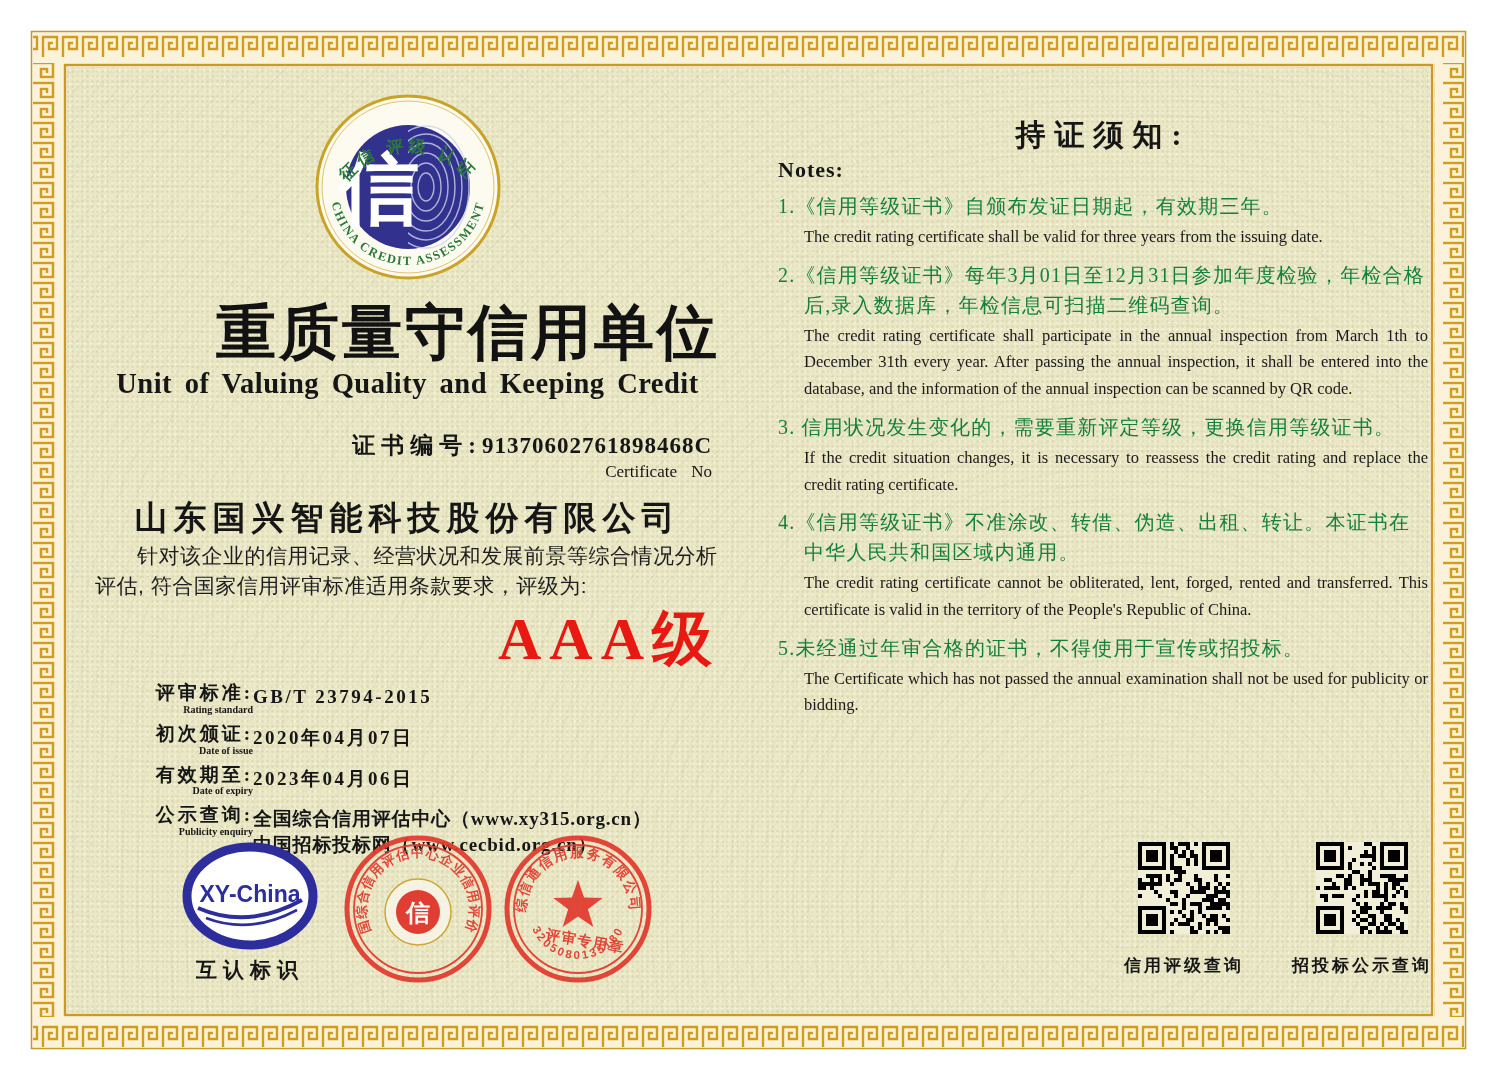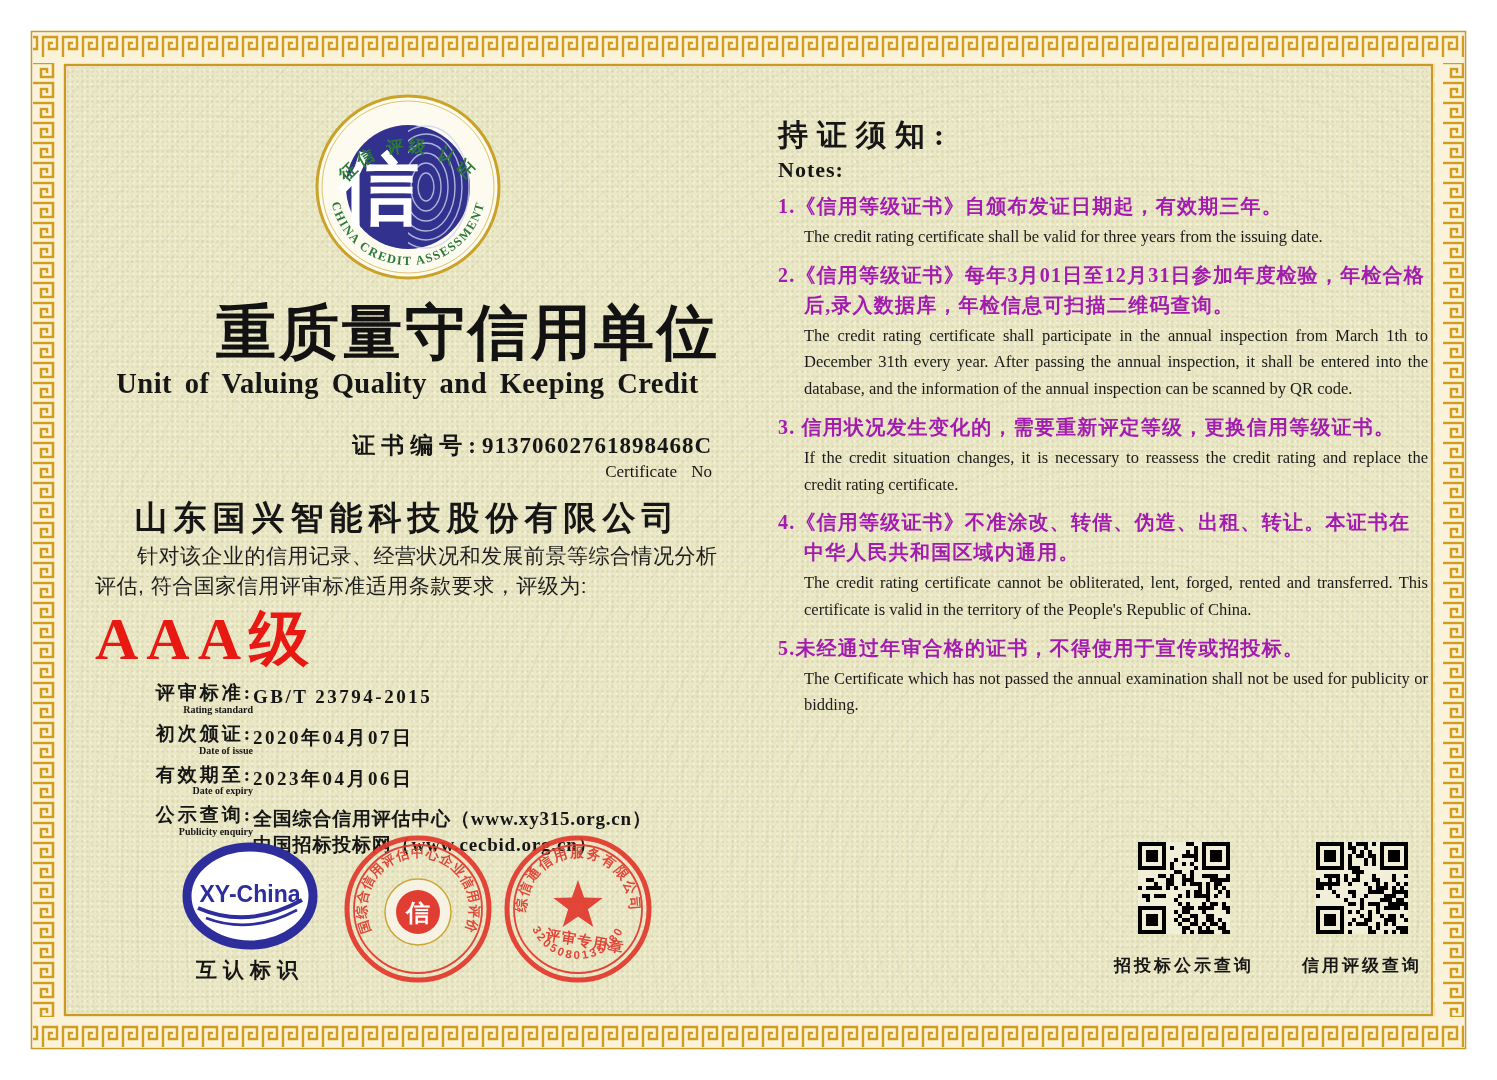--- a/index.html
+++ b/index.html
@@ -21,34 +21,34 @@
   .title-cn{margin:14px 0 0;text-align:right;font-size:60px;font-weight:bold;letter-spacing:3px;line-height:1.1;color:#121212;}
   .title-en{text-align:center;font-size:28.5px;font-weight:bold;letter-spacing:.5px;margin-top:2px;word-spacing:5px;}
   .certno{width:fit-content;margin:30px 8px 0 auto;text-align:right;}
   .certno .l1{font-size:23px;font-weight:bold;}
   .certno .l1 .lab{letter-spacing:6px;}
   .certno .l1 .val{letter-spacing:1px;}
   .certno .l2{font-size:17px;font-weight:normal;word-spacing:10px;margin-top:1px;}
   .company{text-align:center;font-size:33px;font-weight:bold;letter-spacing:6px;margin-top:14px;}
   .assessment{font-family:"Liberation Sans","DejaVu Sans",sans-serif;font-weight:500;
      font-size:21px;line-height:1.45;text-align:left;text-indent:2em;margin-top:0;color:#1d1d1d;letter-spacing:.5px;}
-  .rating{text-align:left;font-size:60px;font-weight:bold;color:#e81812;letter-spacing:8px;margin-top:4px;line-height:1.1;}
+  .rating{text-align:right;font-size:60px;font-weight:bold;color:#e81812;letter-spacing:8px;margin-top:4px;line-height:1.1;}
   .fields{margin-top:10px;}
   .frow{display:flex;margin-bottom:8px;}
   .flabel{width:158px;flex:none;text-align:right;}
   .flabel .cn{font-size:19px;font-weight:bold;letter-spacing:3px;line-height:1.15;}
   .flabel .en{font-size:10px;font-weight:bold;line-height:1.1;}
   .fvalue{font-size:19px;font-weight:bold;letter-spacing:2.5px;padding-top:2px;line-height:1.35;}
   .fvalue.tight{letter-spacing:.8px;}
   
   .right-col{position:absolute;left:778px;top:118px;width:650px;}
-  .nh-cn{font-size:30px;font-weight:bold;letter-spacing:9px;line-height:1.1;}
+  .nh-cn{font-size:30px;font-weight:bold;letter-spacing:9px;line-height:1.1;text-align:center;}
   .nh-en{font-size:22px;font-weight:bold;margin:6px 0 8px;letter-spacing:1px;}
   .note{margin-bottom:9px;}
-  .note-cn{font-size:20px;font-weight:bold;line-height:1.5;letter-spacing:1.2px;padding-left:26px;text-indent:-26px;color:#a21caf;}
+  .note-cn{font-size:20px;font-weight:normal;line-height:1.5;letter-spacing:1.2px;padding-left:26px;text-indent:-26px;color:#15803d;}
   .note-en{font-size:16.5px;line-height:1.62;padding-left:26px;text-align:justify;margin-top:3px;color:#1a1a1a;}
   
   .footer{position:absolute;left:95px;top:832px;width:630px;height:180px;}
   .xy-logo{position:absolute;left:85px;top:8px;}
   .xy-caption{position:absolute;left:75px;top:124px;width:160px;text-align:center;
       font-size:21px;font-weight:bold;letter-spacing:6px;}
   .stamp1{position:absolute;left:248px;top:0;opacity:.93;}
   .stamp2{position:absolute;left:408px;top:0;opacity:.93;}
   .overlay-text{position:absolute;left:250px;top:52px;width:330px;text-align:center;color:#0c0c0c;font-weight:bold;}
   .overlay-text .o1{font-size:27px;letter-spacing:1px;line-height:1.2;}
@@ -228,173 +228,20 @@
       <polygon fill="#e23a2e" points="75,48 81.1,65.6 99.7,66 84.9,77.2 90.3,95 75,84.4 59.7,95 65.1,77.2 50.3,66 68.9,65.6"></polygon>
       <text x="82" y="114" text-anchor="middle" font-size="14.5" font-weight="bold" fill="#e23a2e" letter-spacing="1.5" transform="rotate(10 82 111)" font-family="Liberation Serif, DejaVu Serif, serif">评审专用章</text>
       <text font-size="11.5" font-weight="bold" fill="#e23a2e" letter-spacing="2.5" font-family="Liberation Sans, DejaVu Sans, sans-serif">
         <textPath href="#s2bot" startOffset="50%" text-anchor="middle">3205080135180</textPath>
       </text>
     </svg>
 
   </div>
 
   <div class="qr-area">
-    <div class="qr-box">
-      <span class="qr-canvas"><svg width="92" height="92" viewBox="0 0 23 23" shape-rendering="crispEdges">
-            <rect width="23" height="23" fill="#f2efd8"></rect>
-            <rect x="0" y="0" width="7" height="7" fill="#000"></rect>
-            <rect x="1" y="1" width="5" height="5" fill="#f2efd8"></rect>
-            <rect x="2" y="2" width="3" height="3" fill="#000"></rect>
-            <rect x="16" y="0" width="7" height="7" fill="#000"></rect>
-            <rect x="17" y="1" width="5" height="5" fill="#f2efd8"></rect>
-            <rect x="18" y="2" width="3" height="3" fill="#000"></rect>
-            <rect x="0" y="16" width="7" height="7" fill="#000"></rect>
-            <rect x="1" y="17" width="5" height="5" fill="#f2efd8"></rect>
-            <rect x="2" y="18" width="3" height="3" fill="#000"></rect>
-            <rect x="12" y="0" width="1" height="1" fill="#000"></rect>
-            <rect x="13" y="0" width="1" height="1" fill="#000"></rect>
-            <rect x="8" y="1" width="1" height="1" fill="#000"></rect>
-            <rect x="14" y="1" width="1" height="1" fill="#000"></rect>
-            <rect x="12" y="2" width="1" height="1" fill="#000"></rect>
-            <rect x="14" y="2" width="1" height="1" fill="#000"></rect>
-            <rect x="11" y="3" width="1" height="1" fill="#000"></rect>
-            <rect x="12" y="3" width="1" height="1" fill="#000"></rect>
-            <rect x="13" y="3" width="1" height="1" fill="#000"></rect>
-            <rect x="14" y="3" width="1" height="1" fill="#000"></rect>
-            <rect x="9" y="4" width="1" height="1" fill="#000"></rect>
-            <rect x="14" y="4" width="1" height="1" fill="#000"></rect>
-            <rect x="8" y="5" width="1" height="1" fill="#000"></rect>
-            <rect x="11" y="5" width="1" height="1" fill="#000"></rect>
-            <rect x="13" y="5" width="1" height="1" fill="#000"></rect>
-            <rect x="8" y="6" width="1" height="1" fill="#000"></rect>
-            <rect x="14" y="6" width="1" height="1" fill="#000"></rect>
-            <rect x="9" y="7" width="1" height="1" fill="#000"></rect>
-            <rect x="10" y="7" width="1" height="1" fill="#000"></rect>
-            <rect x="13" y="7" width="1" height="1" fill="#000"></rect>
-            <rect x="5" y="8" width="1" height="1" fill="#000"></rect>
-            <rect x="6" y="8" width="1" height="1" fill="#000"></rect>
-            <rect x="8" y="8" width="1" height="1" fill="#000"></rect>
-            <rect x="11" y="8" width="1" height="1" fill="#000"></rect>
-            <rect x="13" y="8" width="1" height="1" fill="#000"></rect>
-            <rect x="16" y="8" width="1" height="1" fill="#000"></rect>
-            <rect x="17" y="8" width="1" height="1" fill="#000"></rect>
-            <rect x="18" y="8" width="1" height="1" fill="#000"></rect>
-            <rect x="19" y="8" width="1" height="1" fill="#000"></rect>
-            <rect x="22" y="8" width="1" height="1" fill="#000"></rect>
-            <rect x="2" y="9" width="1" height="1" fill="#000"></rect>
-            <rect x="3" y="9" width="1" height="1" fill="#000"></rect>
-            <rect x="7" y="9" width="1" height="1" fill="#000"></rect>
-            <rect x="8" y="9" width="1" height="1" fill="#000"></rect>
-            <rect x="11" y="9" width="1" height="1" fill="#000"></rect>
-            <rect x="12" y="9" width="1" height="1" fill="#000"></rect>
-            <rect x="13" y="9" width="1" height="1" fill="#000"></rect>
-            <rect x="18" y="9" width="1" height="1" fill="#000"></rect>
-            <rect x="19" y="9" width="1" height="1" fill="#000"></rect>
-            <rect x="20" y="9" width="1" height="1" fill="#000"></rect>
-            <rect x="21" y="9" width="1" height="1" fill="#000"></rect>
-            <rect x="22" y="9" width="1" height="1" fill="#000"></rect>
-            <rect x="4" y="10" width="1" height="1" fill="#000"></rect>
-            <rect x="7" y="10" width="1" height="1" fill="#000"></rect>
-            <rect x="8" y="10" width="1" height="1" fill="#000"></rect>
-            <rect x="11" y="10" width="1" height="1" fill="#000"></rect>
-            <rect x="13" y="10" width="1" height="1" fill="#000"></rect>
-            <rect x="14" y="10" width="1" height="1" fill="#000"></rect>
-            <rect x="15" y="10" width="1" height="1" fill="#000"></rect>
-            <rect x="17" y="10" width="1" height="1" fill="#000"></rect>
-            <rect x="19" y="10" width="1" height="1" fill="#000"></rect>
-            <rect x="20" y="10" width="1" height="1" fill="#000"></rect>
-            <rect x="0" y="11" width="1" height="1" fill="#000"></rect>
-            <rect x="2" y="11" width="1" height="1" fill="#000"></rect>
-            <rect x="3" y="11" width="1" height="1" fill="#000"></rect>
-            <rect x="4" y="11" width="1" height="1" fill="#000"></rect>
-            <rect x="5" y="11" width="1" height="1" fill="#000"></rect>
-            <rect x="7" y="11" width="1" height="1" fill="#000"></rect>
-            <rect x="9" y="11" width="1" height="1" fill="#000"></rect>
-            <rect x="15" y="11" width="1" height="1" fill="#000"></rect>
-            <rect x="17" y="11" width="1" height="1" fill="#000"></rect>
-            <rect x="19" y="11" width="1" height="1" fill="#000"></rect>
-            <rect x="21" y="11" width="1" height="1" fill="#000"></rect>
-            <rect x="12" y="12" width="1" height="1" fill="#000"></rect>
-            <rect x="14" y="12" width="1" height="1" fill="#000"></rect>
-            <rect x="15" y="12" width="1" height="1" fill="#000"></rect>
-            <rect x="17" y="12" width="1" height="1" fill="#000"></rect>
-            <rect x="20" y="12" width="1" height="1" fill="#000"></rect>
-            <rect x="22" y="12" width="1" height="1" fill="#000"></rect>
-            <rect x="1" y="13" width="1" height="1" fill="#000"></rect>
-            <rect x="2" y="13" width="1" height="1" fill="#000"></rect>
-            <rect x="4" y="13" width="1" height="1" fill="#000"></rect>
-            <rect x="5" y="13" width="1" height="1" fill="#000"></rect>
-            <rect x="6" y="13" width="1" height="1" fill="#000"></rect>
-            <rect x="10" y="13" width="1" height="1" fill="#000"></rect>
-            <rect x="12" y="13" width="1" height="1" fill="#000"></rect>
-            <rect x="14" y="13" width="1" height="1" fill="#000"></rect>
-            <rect x="15" y="13" width="1" height="1" fill="#000"></rect>
-            <rect x="16" y="13" width="1" height="1" fill="#000"></rect>
-            <rect x="17" y="13" width="1" height="1" fill="#000"></rect>
-            <rect x="19" y="13" width="1" height="1" fill="#000"></rect>
-            <rect x="22" y="13" width="1" height="1" fill="#000"></rect>
-            <rect x="2" y="14" width="1" height="1" fill="#000"></rect>
-            <rect x="9" y="14" width="1" height="1" fill="#000"></rect>
-            <rect x="17" y="14" width="1" height="1" fill="#000"></rect>
-            <rect x="10" y="15" width="1" height="1" fill="#000"></rect>
-            <rect x="12" y="15" width="1" height="1" fill="#000"></rect>
-            <rect x="16" y="15" width="1" height="1" fill="#000"></rect>
-            <rect x="18" y="15" width="1" height="1" fill="#000"></rect>
-            <rect x="19" y="15" width="1" height="1" fill="#000"></rect>
-            <rect x="21" y="15" width="1" height="1" fill="#000"></rect>
-            <rect x="11" y="16" width="1" height="1" fill="#000"></rect>
-            <rect x="12" y="16" width="1" height="1" fill="#000"></rect>
-            <rect x="13" y="16" width="1" height="1" fill="#000"></rect>
-            <rect x="15" y="16" width="1" height="1" fill="#000"></rect>
-            <rect x="16" y="16" width="1" height="1" fill="#000"></rect>
-            <rect x="17" y="16" width="1" height="1" fill="#000"></rect>
-            <rect x="18" y="16" width="1" height="1" fill="#000"></rect>
-            <rect x="21" y="16" width="1" height="1" fill="#000"></rect>
-            <rect x="22" y="16" width="1" height="1" fill="#000"></rect>
-            <rect x="9" y="17" width="1" height="1" fill="#000"></rect>
-            <rect x="11" y="17" width="1" height="1" fill="#000"></rect>
-            <rect x="12" y="17" width="1" height="1" fill="#000"></rect>
-            <rect x="16" y="17" width="1" height="1" fill="#000"></rect>
-            <rect x="22" y="17" width="1" height="1" fill="#000"></rect>
-            <rect x="10" y="18" width="1" height="1" fill="#000"></rect>
-            <rect x="13" y="18" width="1" height="1" fill="#000"></rect>
-            <rect x="14" y="18" width="1" height="1" fill="#000"></rect>
-            <rect x="17" y="18" width="1" height="1" fill="#000"></rect>
-            <rect x="18" y="18" width="1" height="1" fill="#000"></rect>
-            <rect x="9" y="19" width="1" height="1" fill="#000"></rect>
-            <rect x="11" y="19" width="1" height="1" fill="#000"></rect>
-            <rect x="12" y="19" width="1" height="1" fill="#000"></rect>
-            <rect x="14" y="19" width="1" height="1" fill="#000"></rect>
-            <rect x="17" y="19" width="1" height="1" fill="#000"></rect>
-            <rect x="18" y="19" width="1" height="1" fill="#000"></rect>
-            <rect x="20" y="19" width="1" height="1" fill="#000"></rect>
-            <rect x="10" y="20" width="1" height="1" fill="#000"></rect>
-            <rect x="13" y="20" width="1" height="1" fill="#000"></rect>
-            <rect x="14" y="20" width="1" height="1" fill="#000"></rect>
-            <rect x="16" y="20" width="1" height="1" fill="#000"></rect>
-            <rect x="18" y="20" width="1" height="1" fill="#000"></rect>
-            <rect x="19" y="20" width="1" height="1" fill="#000"></rect>
-            <rect x="21" y="20" width="1" height="1" fill="#000"></rect>
-            <rect x="11" y="21" width="1" height="1" fill="#000"></rect>
-            <rect x="12" y="21" width="1" height="1" fill="#000"></rect>
-            <rect x="15" y="21" width="1" height="1" fill="#000"></rect>
-            <rect x="17" y="21" width="1" height="1" fill="#000"></rect>
-            <rect x="20" y="21" width="1" height="1" fill="#000"></rect>
-            <rect x="21" y="21" width="1" height="1" fill="#000"></rect>
-            <rect x="11" y="22" width="1" height="1" fill="#000"></rect>
-            <rect x="13" y="22" width="1" height="1" fill="#000"></rect>
-            <rect x="15" y="22" width="1" height="1" fill="#000"></rect>
-            <rect x="16" y="22" width="1" height="1" fill="#000"></rect>
-            <rect x="17" y="22" width="1" height="1" fill="#000"></rect>
-            <rect x="18" y="22" width="1" height="1" fill="#000"></rect>
-            <rect x="21" y="22" width="1" height="1" fill="#000"></rect>
-            <rect x="22" y="22" width="1" height="1" fill="#000"></rect>
-          </svg></span>
-      <div class="qr-label">招投标公示查询</div>
-    </div>
     <div class="qr-box">
       <span class="qr-canvas"><svg width="92" height="92" viewBox="0 0 23 23" shape-rendering="crispEdges">
             <rect width="23" height="23" fill="#f2efd8"></rect>
             <rect x="0" y="0" width="7" height="7" fill="#000"></rect>
             <rect x="1" y="1" width="5" height="5" fill="#f2efd8"></rect>
             <rect x="2" y="2" width="3" height="3" fill="#000"></rect>
             <rect x="16" y="0" width="7" height="7" fill="#000"></rect>
             <rect x="17" y="1" width="5" height="5" fill="#f2efd8"></rect>
             <rect x="18" y="2" width="3" height="3" fill="#000"></rect>
             <rect x="0" y="16" width="7" height="7" fill="#000"></rect>
@@ -543,15 +390,168 @@
             <rect x="8" y="22" width="1" height="1" fill="#000"></rect>
             <rect x="13" y="22" width="1" height="1" fill="#000"></rect>
             <rect x="14" y="22" width="1" height="1" fill="#000"></rect>
             <rect x="17" y="22" width="1" height="1" fill="#000"></rect>
             <rect x="19" y="22" width="1" height="1" fill="#000"></rect>
             <rect x="21" y="22" width="1" height="1" fill="#000"></rect>
             <rect x="22" y="22" width="1" height="1" fill="#000"></rect>
           </svg></span>
       <div class="qr-label">信用评级查询</div>
     </div>
+    <div class="qr-box">
+      <span class="qr-canvas"><svg width="92" height="92" viewBox="0 0 23 23" shape-rendering="crispEdges">
+            <rect width="23" height="23" fill="#f2efd8"></rect>
+            <rect x="0" y="0" width="7" height="7" fill="#000"></rect>
+            <rect x="1" y="1" width="5" height="5" fill="#f2efd8"></rect>
+            <rect x="2" y="2" width="3" height="3" fill="#000"></rect>
+            <rect x="16" y="0" width="7" height="7" fill="#000"></rect>
+            <rect x="17" y="1" width="5" height="5" fill="#f2efd8"></rect>
+            <rect x="18" y="2" width="3" height="3" fill="#000"></rect>
+            <rect x="0" y="16" width="7" height="7" fill="#000"></rect>
+            <rect x="1" y="17" width="5" height="5" fill="#f2efd8"></rect>
+            <rect x="2" y="18" width="3" height="3" fill="#000"></rect>
+            <rect x="12" y="0" width="1" height="1" fill="#000"></rect>
+            <rect x="13" y="0" width="1" height="1" fill="#000"></rect>
+            <rect x="8" y="1" width="1" height="1" fill="#000"></rect>
+            <rect x="14" y="1" width="1" height="1" fill="#000"></rect>
+            <rect x="12" y="2" width="1" height="1" fill="#000"></rect>
+            <rect x="14" y="2" width="1" height="1" fill="#000"></rect>
+            <rect x="11" y="3" width="1" height="1" fill="#000"></rect>
+            <rect x="12" y="3" width="1" height="1" fill="#000"></rect>
+            <rect x="13" y="3" width="1" height="1" fill="#000"></rect>
+            <rect x="14" y="3" width="1" height="1" fill="#000"></rect>
+            <rect x="9" y="4" width="1" height="1" fill="#000"></rect>
+            <rect x="14" y="4" width="1" height="1" fill="#000"></rect>
+            <rect x="8" y="5" width="1" height="1" fill="#000"></rect>
+            <rect x="11" y="5" width="1" height="1" fill="#000"></rect>
+            <rect x="13" y="5" width="1" height="1" fill="#000"></rect>
+            <rect x="8" y="6" width="1" height="1" fill="#000"></rect>
+            <rect x="14" y="6" width="1" height="1" fill="#000"></rect>
+            <rect x="9" y="7" width="1" height="1" fill="#000"></rect>
+            <rect x="10" y="7" width="1" height="1" fill="#000"></rect>
+            <rect x="13" y="7" width="1" height="1" fill="#000"></rect>
+            <rect x="5" y="8" width="1" height="1" fill="#000"></rect>
+            <rect x="6" y="8" width="1" height="1" fill="#000"></rect>
+            <rect x="8" y="8" width="1" height="1" fill="#000"></rect>
+            <rect x="11" y="8" width="1" height="1" fill="#000"></rect>
+            <rect x="13" y="8" width="1" height="1" fill="#000"></rect>
+            <rect x="16" y="8" width="1" height="1" fill="#000"></rect>
+            <rect x="17" y="8" width="1" height="1" fill="#000"></rect>
+            <rect x="18" y="8" width="1" height="1" fill="#000"></rect>
+            <rect x="19" y="8" width="1" height="1" fill="#000"></rect>
+            <rect x="22" y="8" width="1" height="1" fill="#000"></rect>
+            <rect x="2" y="9" width="1" height="1" fill="#000"></rect>
+            <rect x="3" y="9" width="1" height="1" fill="#000"></rect>
+            <rect x="7" y="9" width="1" height="1" fill="#000"></rect>
+            <rect x="8" y="9" width="1" height="1" fill="#000"></rect>
+            <rect x="11" y="9" width="1" height="1" fill="#000"></rect>
+            <rect x="12" y="9" width="1" height="1" fill="#000"></rect>
+            <rect x="13" y="9" width="1" height="1" fill="#000"></rect>
+            <rect x="18" y="9" width="1" height="1" fill="#000"></rect>
+            <rect x="19" y="9" width="1" height="1" fill="#000"></rect>
+            <rect x="20" y="9" width="1" height="1" fill="#000"></rect>
+            <rect x="21" y="9" width="1" height="1" fill="#000"></rect>
+            <rect x="22" y="9" width="1" height="1" fill="#000"></rect>
+            <rect x="4" y="10" width="1" height="1" fill="#000"></rect>
+            <rect x="7" y="10" width="1" height="1" fill="#000"></rect>
+            <rect x="8" y="10" width="1" height="1" fill="#000"></rect>
+            <rect x="11" y="10" width="1" height="1" fill="#000"></rect>
+            <rect x="13" y="10" width="1" height="1" fill="#000"></rect>
+            <rect x="14" y="10" width="1" height="1" fill="#000"></rect>
+            <rect x="15" y="10" width="1" height="1" fill="#000"></rect>
+            <rect x="17" y="10" width="1" height="1" fill="#000"></rect>
+            <rect x="19" y="10" width="1" height="1" fill="#000"></rect>
+            <rect x="20" y="10" width="1" height="1" fill="#000"></rect>
+            <rect x="0" y="11" width="1" height="1" fill="#000"></rect>
+            <rect x="2" y="11" width="1" height="1" fill="#000"></rect>
+            <rect x="3" y="11" width="1" height="1" fill="#000"></rect>
+            <rect x="4" y="11" width="1" height="1" fill="#000"></rect>
+            <rect x="5" y="11" width="1" height="1" fill="#000"></rect>
+            <rect x="7" y="11" width="1" height="1" fill="#000"></rect>
+            <rect x="9" y="11" width="1" height="1" fill="#000"></rect>
+            <rect x="15" y="11" width="1" height="1" fill="#000"></rect>
+            <rect x="17" y="11" width="1" height="1" fill="#000"></rect>
+            <rect x="19" y="11" width="1" height="1" fill="#000"></rect>
+            <rect x="21" y="11" width="1" height="1" fill="#000"></rect>
+            <rect x="12" y="12" width="1" height="1" fill="#000"></rect>
+            <rect x="14" y="12" width="1" height="1" fill="#000"></rect>
+            <rect x="15" y="12" width="1" height="1" fill="#000"></rect>
+            <rect x="17" y="12" width="1" height="1" fill="#000"></rect>
+            <rect x="20" y="12" width="1" height="1" fill="#000"></rect>
+            <rect x="22" y="12" width="1" height="1" fill="#000"></rect>
+            <rect x="1" y="13" width="1" height="1" fill="#000"></rect>
+            <rect x="2" y="13" width="1" height="1" fill="#000"></rect>
+            <rect x="4" y="13" width="1" height="1" fill="#000"></rect>
+            <rect x="5" y="13" width="1" height="1" fill="#000"></rect>
+            <rect x="6" y="13" width="1" height="1" fill="#000"></rect>
+            <rect x="10" y="13" width="1" height="1" fill="#000"></rect>
+            <rect x="12" y="13" width="1" height="1" fill="#000"></rect>
+            <rect x="14" y="13" width="1" height="1" fill="#000"></rect>
+            <rect x="15" y="13" width="1" height="1" fill="#000"></rect>
+            <rect x="16" y="13" width="1" height="1" fill="#000"></rect>
+            <rect x="17" y="13" width="1" height="1" fill="#000"></rect>
+            <rect x="19" y="13" width="1" height="1" fill="#000"></rect>
+            <rect x="22" y="13" width="1" height="1" fill="#000"></rect>
+            <rect x="2" y="14" width="1" height="1" fill="#000"></rect>
+            <rect x="9" y="14" width="1" height="1" fill="#000"></rect>
+            <rect x="17" y="14" width="1" height="1" fill="#000"></rect>
+            <rect x="10" y="15" width="1" height="1" fill="#000"></rect>
+            <rect x="12" y="15" width="1" height="1" fill="#000"></rect>
+            <rect x="16" y="15" width="1" height="1" fill="#000"></rect>
+            <rect x="18" y="15" width="1" height="1" fill="#000"></rect>
+            <rect x="19" y="15" width="1" height="1" fill="#000"></rect>
+            <rect x="21" y="15" width="1" height="1" fill="#000"></rect>
+            <rect x="11" y="16" width="1" height="1" fill="#000"></rect>
+            <rect x="12" y="16" width="1" height="1" fill="#000"></rect>
+            <rect x="13" y="16" width="1" height="1" fill="#000"></rect>
+            <rect x="15" y="16" width="1" height="1" fill="#000"></rect>
+            <rect x="16" y="16" width="1" height="1" fill="#000"></rect>
+            <rect x="17" y="16" width="1" height="1" fill="#000"></rect>
+            <rect x="18" y="16" width="1" height="1" fill="#000"></rect>
+            <rect x="21" y="16" width="1" height="1" fill="#000"></rect>
+            <rect x="22" y="16" width="1" height="1" fill="#000"></rect>
+            <rect x="9" y="17" width="1" height="1" fill="#000"></rect>
+            <rect x="11" y="17" width="1" height="1" fill="#000"></rect>
+            <rect x="12" y="17" width="1" height="1" fill="#000"></rect>
+            <rect x="16" y="17" width="1" height="1" fill="#000"></rect>
+            <rect x="22" y="17" width="1" height="1" fill="#000"></rect>
+            <rect x="10" y="18" width="1" height="1" fill="#000"></rect>
+            <rect x="13" y="18" width="1" height="1" fill="#000"></rect>
+            <rect x="14" y="18" width="1" height="1" fill="#000"></rect>
+            <rect x="17" y="18" width="1" height="1" fill="#000"></rect>
+            <rect x="18" y="18" width="1" height="1" fill="#000"></rect>
+            <rect x="9" y="19" width="1" height="1" fill="#000"></rect>
+            <rect x="11" y="19" width="1" height="1" fill="#000"></rect>
+            <rect x="12" y="19" width="1" height="1" fill="#000"></rect>
+            <rect x="14" y="19" width="1" height="1" fill="#000"></rect>
+            <rect x="17" y="19" width="1" height="1" fill="#000"></rect>
+            <rect x="18" y="19" width="1" height="1" fill="#000"></rect>
+            <rect x="20" y="19" width="1" height="1" fill="#000"></rect>
+            <rect x="10" y="20" width="1" height="1" fill="#000"></rect>
+            <rect x="13" y="20" width="1" height="1" fill="#000"></rect>
+            <rect x="14" y="20" width="1" height="1" fill="#000"></rect>
+            <rect x="16" y="20" width="1" height="1" fill="#000"></rect>
+            <rect x="18" y="20" width="1" height="1" fill="#000"></rect>
+            <rect x="19" y="20" width="1" height="1" fill="#000"></rect>
+            <rect x="21" y="20" width="1" height="1" fill="#000"></rect>
+            <rect x="11" y="21" width="1" height="1" fill="#000"></rect>
+            <rect x="12" y="21" width="1" height="1" fill="#000"></rect>
+            <rect x="15" y="21" width="1" height="1" fill="#000"></rect>
+            <rect x="17" y="21" width="1" height="1" fill="#000"></rect>
+            <rect x="20" y="21" width="1" height="1" fill="#000"></rect>
+            <rect x="21" y="21" width="1" height="1" fill="#000"></rect>
+            <rect x="11" y="22" width="1" height="1" fill="#000"></rect>
+            <rect x="13" y="22" width="1" height="1" fill="#000"></rect>
+            <rect x="15" y="22" width="1" height="1" fill="#000"></rect>
+            <rect x="16" y="22" width="1" height="1" fill="#000"></rect>
+            <rect x="17" y="22" width="1" height="1" fill="#000"></rect>
+            <rect x="18" y="22" width="1" height="1" fill="#000"></rect>
+            <rect x="21" y="22" width="1" height="1" fill="#000"></rect>
+            <rect x="22" y="22" width="1" height="1" fill="#000"></rect>
+          </svg></span>
+      <div class="qr-label">招投标公示查询</div>
+    </div>
   </div>
 
 </div>
 
 </body></html>

